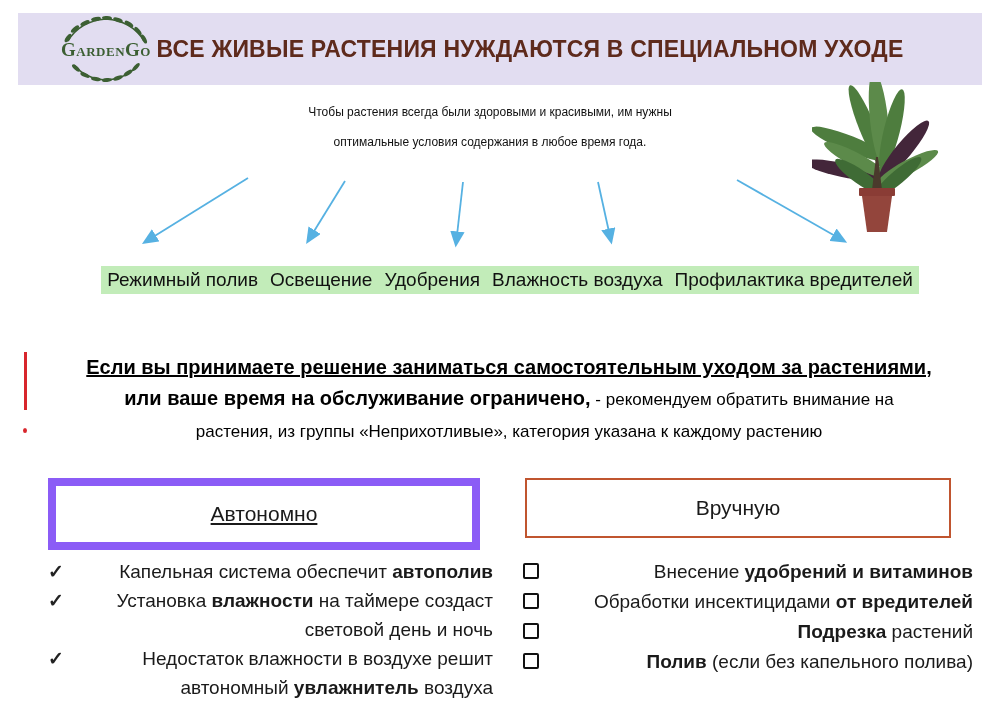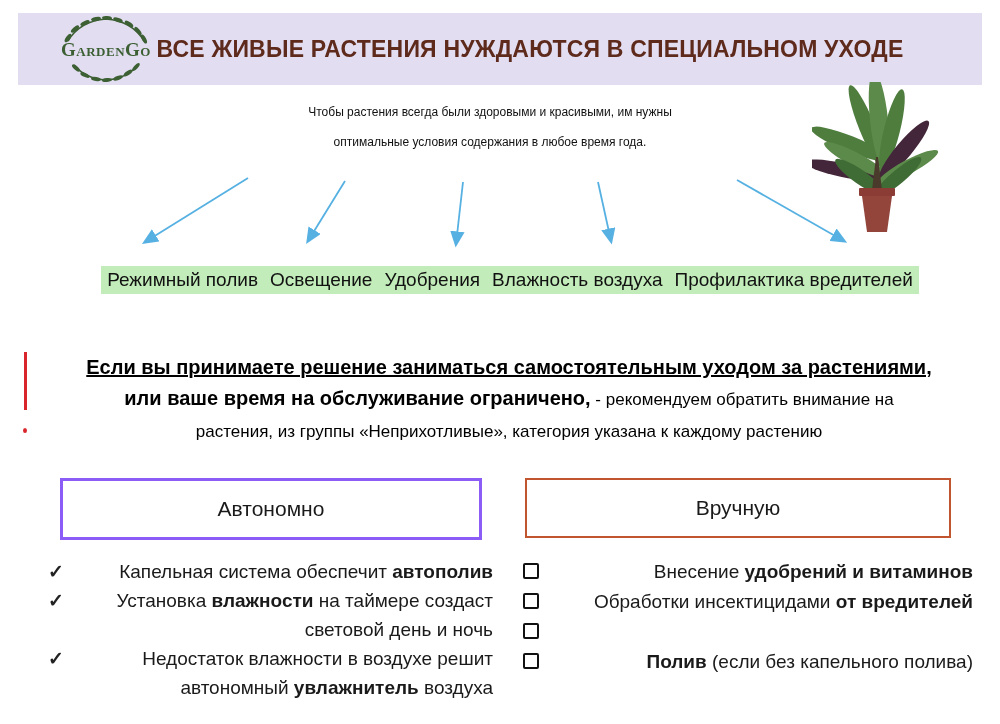--- a/index.html
+++ b/index.html
@@ -36,21 +36,21 @@
   .note-accent-dot{position:absolute;left:23px;top:428px;width:4px;height:5px;background:#d8262c;border-radius:50%;}
   .note-text{position:absolute;left:44px;top:352px;width:930px;text-align:center;
              font-size:20px;line-height:31px;color:#000000;}
   .note-text .b{font-weight:bold;}
   .note-text .u{text-decoration:underline;}
   .note-text .reg{font-weight:normal;font-size:17px;}
 
   
   .box{position:absolute;top:478px;height:56px;display:flex;align-items:center;justify-content:center;
        font-size:21px;color:#1a1a1a;background:#fff;}
-  .box-autonomous{left:60px;width:416px;border:3px solid #8b5cf6;}
+  .box-autonomous{left:48px;width:416px;border:8px solid #8b5cf6;text-decoration:underline;}
   .box-manual{left:525px;width:422px;border:2px solid #c0552f;}
 
   
   .list{position:absolute;top:557px;margin:0;padding:0;list-style:none;font-size:19px;line-height:29px;}
   .list-autonomous{left:48px;width:445px;}
   .list-manual{left:523px;width:450px;}
   .list li{display:flex;align-items:flex-start;}
   .marker{flex:none;width:36px;}
   .check-glyph{font-size:19px;color:#222;font-weight:bold;line-height:29px;}
   .checkbox-glyph{display:inline-block;width:12px;height:12px;border:2.5px solid #111;
@@ -173,20 +173,21 @@
       <li>
         <span class="marker"><span class="checkbox-glyph"></span></span>
         <span class="item-text"><span>Внесение </span><span class="b">удобрений и витаминов</span></span>
       </li>
       <li>
         <span class="marker"><span class="checkbox-glyph"></span></span>
         <span class="item-text"><span>Обработки инсектицидами </span><span class="b">от вредителей</span></span>
       </li>
       <li>
         <span class="marker"><span class="checkbox-glyph"></span></span>
+        <span class="item-text"><span class="b">Подрезка</span><span> растений</span></span>
       </li>
       <li>
         <span class="marker"><span class="checkbox-glyph"></span></span>
         <span class="item-text"><span class="b">Полив</span><span> (если без капельного полива)</span></span>
       </li>
     </ul>
 
 </div>
 
 </body></html>

